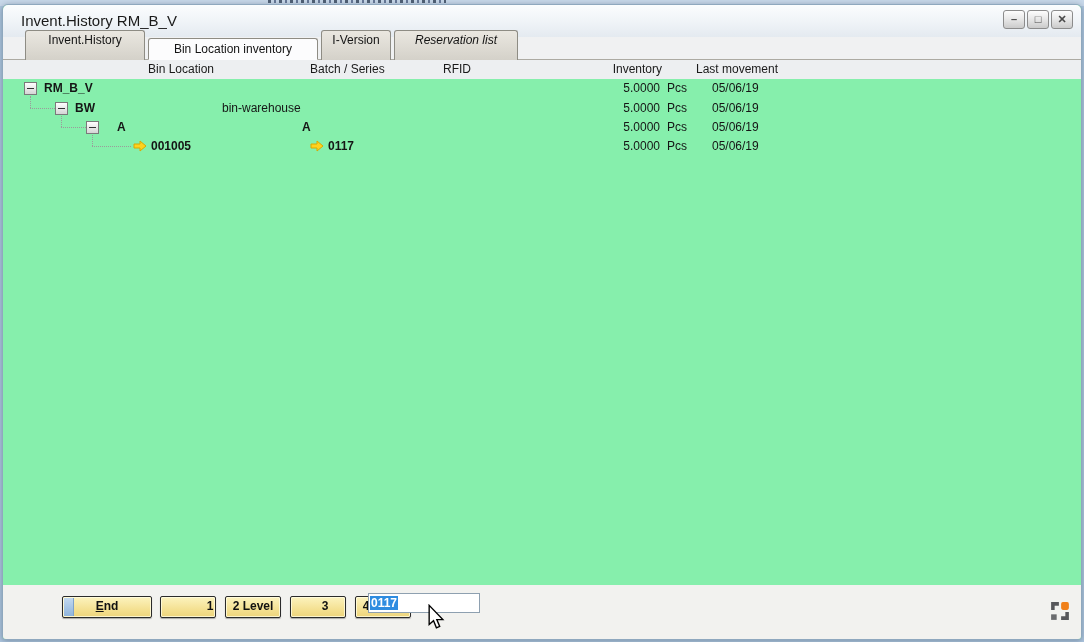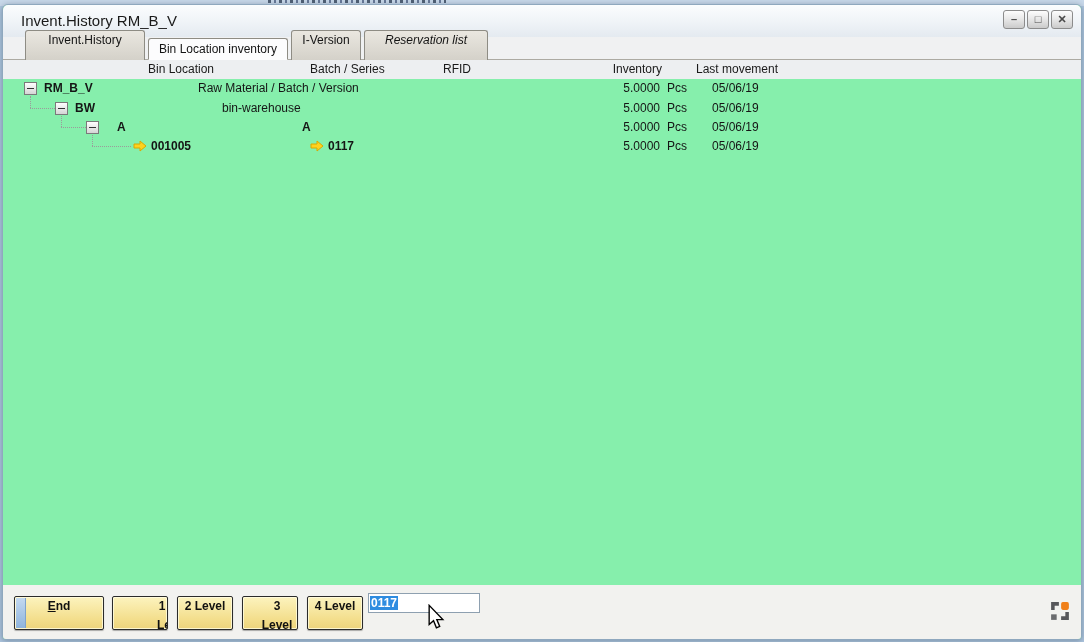--- a/index.html
+++ b/index.html
@@ -40,21 +40,21 @@
     border-bottom:1px solid #ACAAA2;display:flex;align-items:flex-end;
     padding-left:22px;box-sizing:border-box;
   }
   .tab{
     box-sizing:border-box;height:30px;line-height:18px;text-align:center;font-size:12px;color:#141414;
     background:linear-gradient(#EAE7E0,#D4D1C9);
     border:1px solid #8E8C84;border-bottom:none;border-radius:3px 3px 0 0;
     margin-right:3px;margin-bottom:-1px;white-space:nowrap;overflow:hidden;
   }
   .tab.t0{width:120px;}
-  .tab.t1{width:140px;}
+  .tab.t1{width:170px;}
   .tab.t2{width:70px;}
   .tab.t3{width:124px;font-style:italic;}
   .tab.active{height:22px;line-height:21px;background:#FCFCFD;border-bottom:1px solid #FCFCFD;}
 
   
   .gridhead{position:absolute;top:55px;left:0;right:0;height:19px;background:#EDEFF1;font-size:12px;color:#1A1A1A;line-height:19px;}
   .gridhead span{position:absolute;white-space:nowrap;}
   .h-bin{left:145px;}
   .h-batch{left:307px;}
   .h-rfid{left:440px;}
@@ -83,26 +83,27 @@
   .arrow-icon{position:absolute;top:3px;width:14px;height:12px;}
   .arrow1{left:130px;} .arrow2{left:307px;}
 
   .conn{position:absolute;}
   .conn.h{border-top:1px dotted #9B9B9B;height:0;}
   .conn.v{border-left:1px dotted #9B9B9B;width:0;}
 
   
   .footer{position:absolute;left:0;right:0;top:580px;bottom:0;background:#F2F2EF;}
   .btn{
-    position:absolute;top:11px;height:34px;box-sizing:border-box;
+    position:absolute;top:11px;height:22px;box-sizing:border-box;
     background:linear-gradient(#FCF3BE,#F3DE8C 70%,#EDD47C);
     border:1px solid #2B2B2B;border-radius:2px;
     box-shadow:0 1px 1px rgba(0,0,0,.3), inset 0 0 0 1px rgba(255,252,225,.8);
     font-size:12px;font-weight:bold;color:#111;text-align:center;line-height:19px;cursor:default;
     overflow:hidden;
+    margin-left:48px;
   }
   .btn-end{left:11px;width:90px;}
   .btn-l1{left:109px;width:56px;padding-left:44px;}
   .btn-l2{left:174px;width:56px;}
   .btn-l3{left:239px;width:56px;padding-left:14px;}
   .btn-l4{left:304px;width:56px;}
   .accent{position:absolute;left:1px;top:1px;bottom:1px;width:9px;
     background:linear-gradient(#C3D9F0,#8FB4DC);border-right:1px solid #7FA3CC;}
   .accel{text-decoration:underline;}
   .lvl-input{
@@ -151,21 +152,20 @@
   <div class="conn v" style="left:58px;top:111px;height:11px;"></div>
   <div class="conn h" style="left:58px;top:122px;width:25px;"></div>
   <div class="conn v" style="left:89px;top:130px;height:11px;"></div>
   <div class="conn h" style="left:89px;top:141px;width:39px;"></div>
 
   <div class="trow r0">
     <span class="expander">
         <span class="minus"></span>
       </span>
     <span class="nodelbl">RM_B_V</span>
-    <span class="c-bin">Raw Material / Batch / Version</span>
     <span class="c-inv">5.0000</span>
     <span class="c-uom">Pcs</span>
     <span class="c-date">05/06/19</span>
   </div>
 
   <div class="trow r1">
     <span class="expander">
         <span class="minus"></span>
       </span>
     <span class="nodelbl">BW</span>

